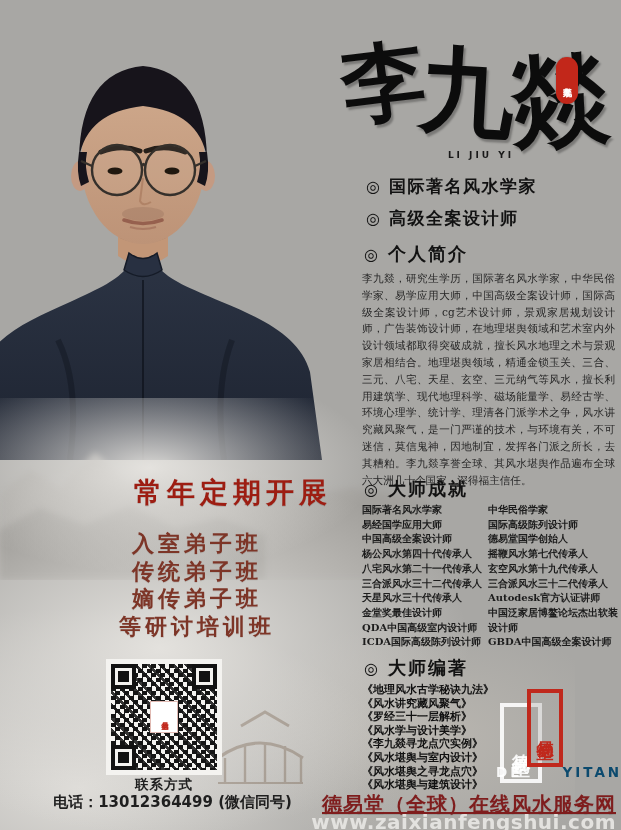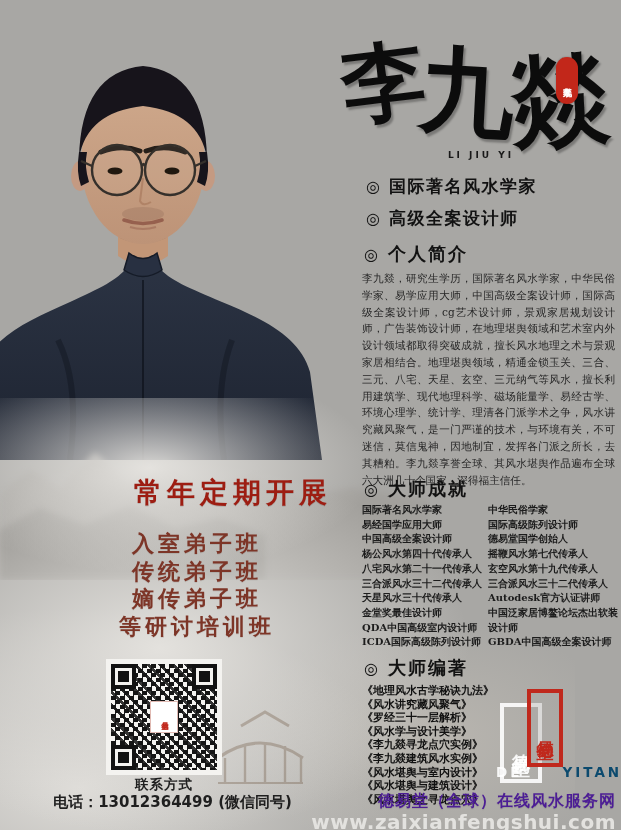--- a/index.html
+++ b/index.html
@@ -86,38 +86,38 @@
     left:362px;top:270px;width:253px;
     font-family:"DejaVu Serif","Liberation Serif",serif;
     font-size:10.6px;line-height:16.8px;color:#262626;text-align:justify;font-weight:500;
   }
   .ach-col{list-style:none;margin:0;padding:0;
     font-family:"DejaVu Serif","Liberation Serif",serif;
     font-size:10px;line-height:14.7px;font-weight:700;color:#1c1c1c;}
   .ach-left{left:362px;top:503px;width:124px;}
   .ach-right{left:488px;top:503px;width:130px;}
   .pub-list{list-style:none;margin:0;padding:0;left:362px;top:684px;width:200px;
-    font-family:Liberation Serif, serif;
+    font-family:Liberation Mono, monospace;
     font-size:11px;line-height:13.6px;font-weight:700;color:#111;}
 
   
   .seal-white{
     left:500px;top:703px;width:42px;height:80px;border:4px solid rgba(255,255,255,.88);box-sizing:border-box;
     display:flex;align-items:center;justify-content:center;
   }
   .seal-white span{writing-mode:vertical-rl;font-size:18px;font-weight:700;color:rgba(255,255,255,.88);line-height:1;letter-spacing:2px;}
   .seal-red{
     left:527px;top:689px;width:36px;height:78px;border:4px solid #c0281c;box-sizing:border-box;background:rgba(168,167,164,.35);
     display:flex;align-items:center;justify-content:center;
   }
   .seal-red span{writing-mode:vertical-rl;font-size:17px;font-weight:700;color:#c0281c;line-height:1;letter-spacing:1px;}
   .brand-latin{left:496px;top:764px;width:110px;text-align:center;font-size:13.5px;font-weight:700;letter-spacing:3px;}
   .brand-latin .w{color:rgba(255,255,255,.9);} .brand-latin .r{color:#0c4a6e;margin-left:40px;}
   .academy{right:6px;top:778px;font-size:15.5px;font-weight:700;letter-spacing:1px;color:#c5261a;opacity:.92;}
-  .site-name{right:5px;top:791px;font-size:16px;font-weight:700;letter-spacing:1px;color:#4c1d95;text-shadow:0 1px 1px rgba(0,0,0,.1);}
+  .site-name{right:5px;top:791px;font-size:20px;font-weight:700;letter-spacing:1px;color:#7f1d1d;text-shadow:0 1px 1px rgba(0,0,0,.1);text-decoration:underline;}
   .site-url{right:5px;top:810px;font-size:20px;font-weight:700;color:#e3e2df;letter-spacing:.5px;}
 </style>
 </head>
 <body>
 
 <div class="poster">
 
   <svg class="abs portrait" viewBox="0 0 380 420" xmlns="http://www.w3.org/2000/svg">
     <defs>
       <linearGradient id="skin" x1="0" y1="0" x2="0" y2="1">
@@ -259,24 +259,23 @@
   <div class="abs sec-head sh-pub">
     <span class="dc">◎</span>
     <span class="lbl">大师编著</span>
   </div>
   <ul class="abs pub-list">
     <li>《地理风水古学秘诀九法》</li>
     <li>《风水讲究藏风聚气》</li>
     <li>《罗经三十一层解析》</li>
     <li>《风水学与设计美学》</li>
     <li>《李九燚寻龙点穴实例》</li>
-    <li>《李九燚建筑风水实例》</li>
     <li>《风水堪舆与室内设计》</li>
+    <li>《风水堪舆之寻龙点穴》</li>
     <li>《风水堪舆与建筑设计》</li>
-    <li>《风水堪舆之寻龙点穴》</li>
   </ul>
 
   <div class="abs seal-white">
     <span>德易堂</span>
   </div>
   <div class="abs seal-red">
     <span>德易堂</span>
   </div>
   <div class="abs brand-latin">
     <span class="w">DE</span><span class="r">YITANG</span>

